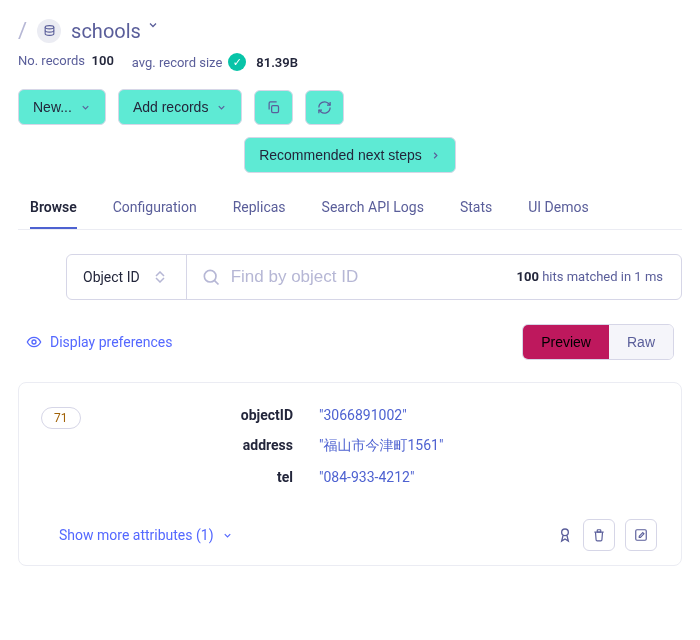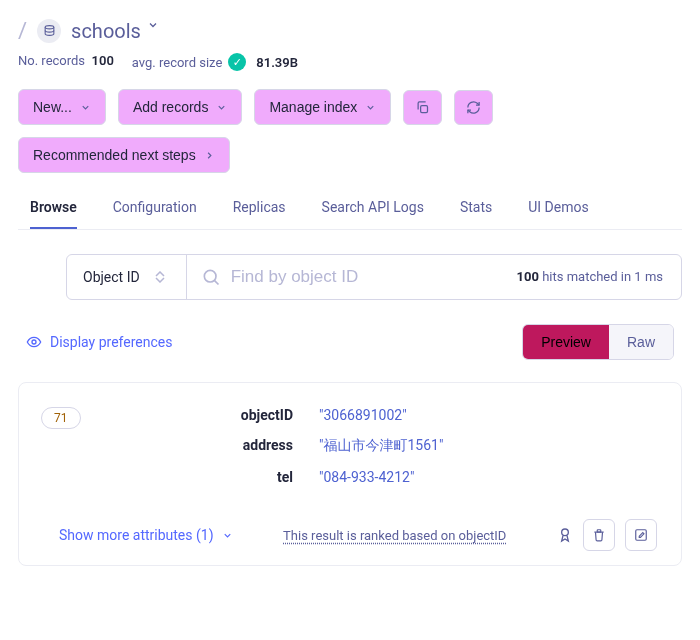--- a/index.html
+++ b/index.html
@@ -15,23 +15,23 @@
   .breadcrumb { display:flex; align-items:center; gap:10px; }
   .bc-root { font-size:24px; font-weight:700; text-decoration:underline; color:#23263b; }
   .bc-sep { color:#b6b7d5; font-size:22px; }
   .bc-icon { width:24px; height:24px; border-radius:50%; background:#ebecf3; display:flex; align-items:center; justify-content:center; }
   .bc-name { font-size:20px; color:#5a5e9a; display:flex; align-items:flex-start; gap:6px; }
   .chev { display:inline-block; }
   .stats-row { display:flex; align-items:flex-start; gap:18px; margin-top:10px; color:#5a5e9a; font-size:13px; }
   .stats-row .val { color:#23263b; font-weight:600; }
   .check { width:18px; height:18px; border-radius:50%; background:#08c4a8; display:inline-flex; align-items:center; justify-content:center; color:#fff; font-size:11px; margin-right:4px; }
   .toolbar { display:flex; gap:12px; margin-top:18px; align-items:center; }
-  .btn { border:1px solid #d6d6e7; background:#f0abfc; border-radius:6px; padding:9px 14px; font-size:14px; color:#23263b; display:flex; align-items:center; gap:8px; cursor:pointer; }
+  .btn { border:1px solid #d6d6e7; background:#5eead4; border-radius:6px; padding:9px 14px; font-size:14px; color:#23263b; display:flex; align-items:center; gap:8px; cursor:pointer; }
   .btn.sq { padding:9px 11px; }
-  .row2 { margin-top:12px; }
+  .row2 { margin-top:12px;justify-content:center; }
   .tabs { display:flex; gap:24px; margin-top:26px; border-bottom:1px solid #ebecf3; }
   .tab { padding:0 0 12px 0; color:#5a5e9a; cursor:pointer; font-size:14px;margin-left:12px; }
   .tab.active { color:#23263b; font-weight:600; border-bottom:2px solid #4e62d1; }
   .searchbar { display:flex; margin-top:24px; border:1px solid #d6d6e7; border-radius:6px; overflow:hidden;margin-left:48px; }
   .sb-left { display:flex; align-items:center; gap:10px; padding:14px 16px; border-right:1px solid #d6d6e7; font-size:14px; color:#23263b; }
   .sort-arrows { width:20px; display:flex; flex-direction:column; align-items:center; color:#b6b7d5; font-size:10px; line-height:8px; }
   .sb-mid { display:flex; align-items:center; flex:1; padding:0 14px; gap:10px; }
   .sb-mid input { border:none; outline:none; flex:1; font-size:17px; color:#23263b; }
   .sb-mid input::placeholder { color:#b6b7d5; }
   .sb-right { padding:14px 18px; color:#5a5e9a; font-size:13px; }
@@ -94,26 +94,20 @@
     <svg width="11" height="11" viewBox="0 0 24 24" fill="none" stroke="#5a5e9a" stroke-width="2.5">
         <polyline points="6 9 12 15 18 9"></polyline>
       </svg>
   </button>
   <button class="btn">
     <span>Add records</span>
     <svg width="11" height="11" viewBox="0 0 24 24" fill="none" stroke="#5a5e9a" stroke-width="2.5">
         <polyline points="6 9 12 15 18 9"></polyline>
       </svg>
   </button>
-  <button class="btn">
-    <span>Manage index</span>
-    <svg width="11" height="11" viewBox="0 0 24 24" fill="none" stroke="#5a5e9a" stroke-width="2.5">
-        <polyline points="6 9 12 15 18 9"></polyline>
-      </svg>
-  </button>
   <button class="btn sq">
     <svg width="15" height="15" viewBox="0 0 24 24" fill="none" stroke="#5a5e9a" stroke-width="2">
         <rect x="9" y="9" width="11" height="11" rx="2"></rect>
         <path d="M5 15V5a2 2 0 0 1 2-2h10"></path>
       </svg>
   </button>
   <button class="btn sq">
     <svg width="15" height="15" viewBox="0 0 24 24" fill="none" stroke="#5a5e9a" stroke-width="2">
         <path d="M3 12a9 9 0 0 1 15-6.7L21 8"></path>
         <path d="M21 3v5h-5"></path>
@@ -194,21 +188,20 @@
       <span class="v">"084-933-4212"</span>
     </div>
   </div>
   <div class="rec-footer">
     <div class="more-attr">
       <span>Show more attributes (1)</span>
       <svg width="11" height="11" viewBox="0 0 24 24" fill="none" stroke="#5468ff" stroke-width="2.5">
           <polyline points="6 9 12 15 18 9"></polyline>
         </svg>
     </div>
-    <span class="rank-info">This result is ranked based on objectID</span>
     <div class="rec-actions">
       <span class="icon-plain">
         <svg width="16" height="20" viewBox="0 0 24 24" fill="none" stroke="#5a5e9a" stroke-width="2">
             <circle cx="12" cy="8" r="5"></circle>
             <path d="M9 13l-2 8 5-3 5 3-2-8"></path>
           </svg>
       </span>
       <span class="icon-btn">
         <svg width="14" height="14" viewBox="0 0 24 24" fill="none" stroke="#5a5e9a" stroke-width="2">
             <path d="M4 7h16"></path>

